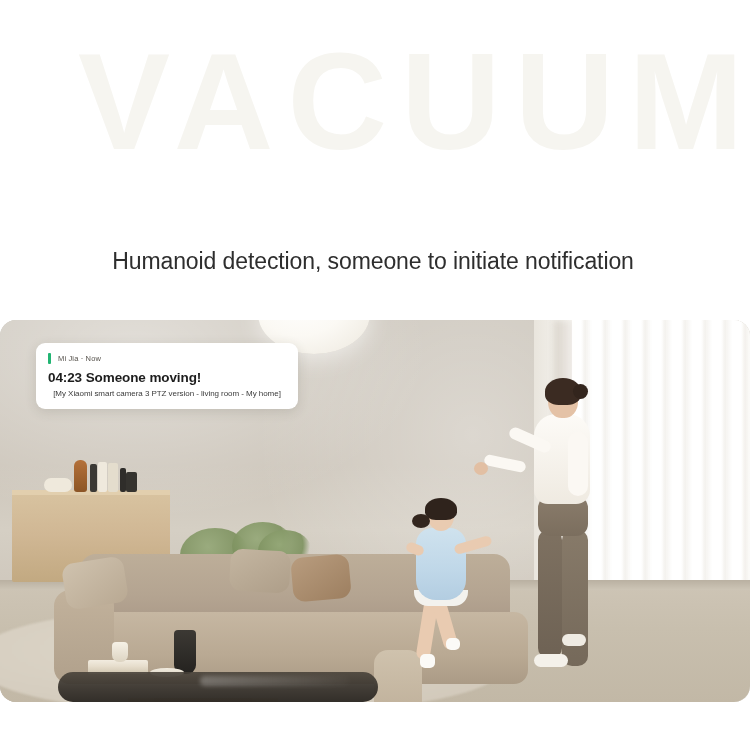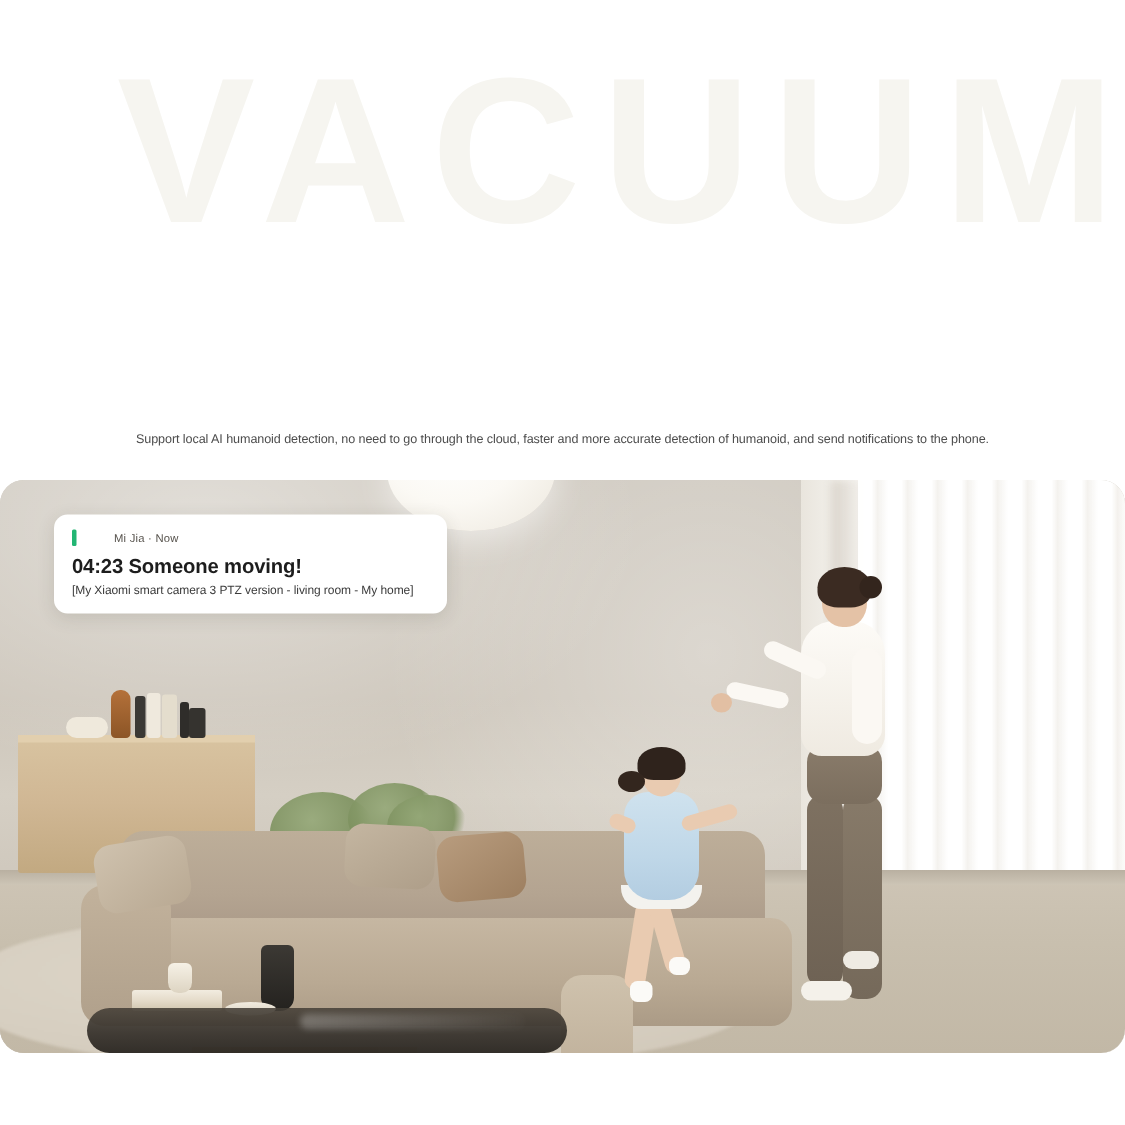--- a/index.html
+++ b/index.html
@@ -308,21 +308,21 @@
     width:262px;
     padding:10px 12px 11px 12px;
     background:#ffffff;
     border-radius:9px;
     box-shadow:0 3px 12px rgba(60,54,44,.14);
     z-index:6;
   }
   .notif-head {
     display:flex;
     align-items:center;
-    gap:25px;
+    gap:7px;
     margin-bottom:6px;
   }
   .notif-bar {
     width:3px; height:11px;
     border-radius:1px;
     background:#22b573;
     flex:0 0 auto;
   }
   .notif-app {
     font-size:7.5px;
@@ -336,34 +336,35 @@
     color:#1d1d1d;
     letter-spacing:-.1px;
     margin-bottom:4px;
     white-space:nowrap;
   }
   .notif-sub {
     font-size:8px;
     color:#3b3b3b;
     letter-spacing:-.05px;
     white-space:nowrap;
+    text-align:center;
   }
 </style>
 </head>
 <body>
 
 <div class="page">
 
   <div class="watermark">VACUUM</div>
 
   <div class="headline">
   </div>
 
-
-  <div class="section-desc">Support local AI humanoid detection, no need to go through the cloud, faster and more accurate detection of humanoid, and send notifications to the phone.</div>
+  <div class="section-heading">Humanoid detection, someone to initiate notification</div>
+
 
   <div class="photo">
 
     <div class="room-wall"></div>
     <div class="wall-light"></div>
     <div class="lantern"></div>
 
     <div class="doorway"></div>
     <div class="curtain-edge"></div>
     <div class="curtain"></div>

